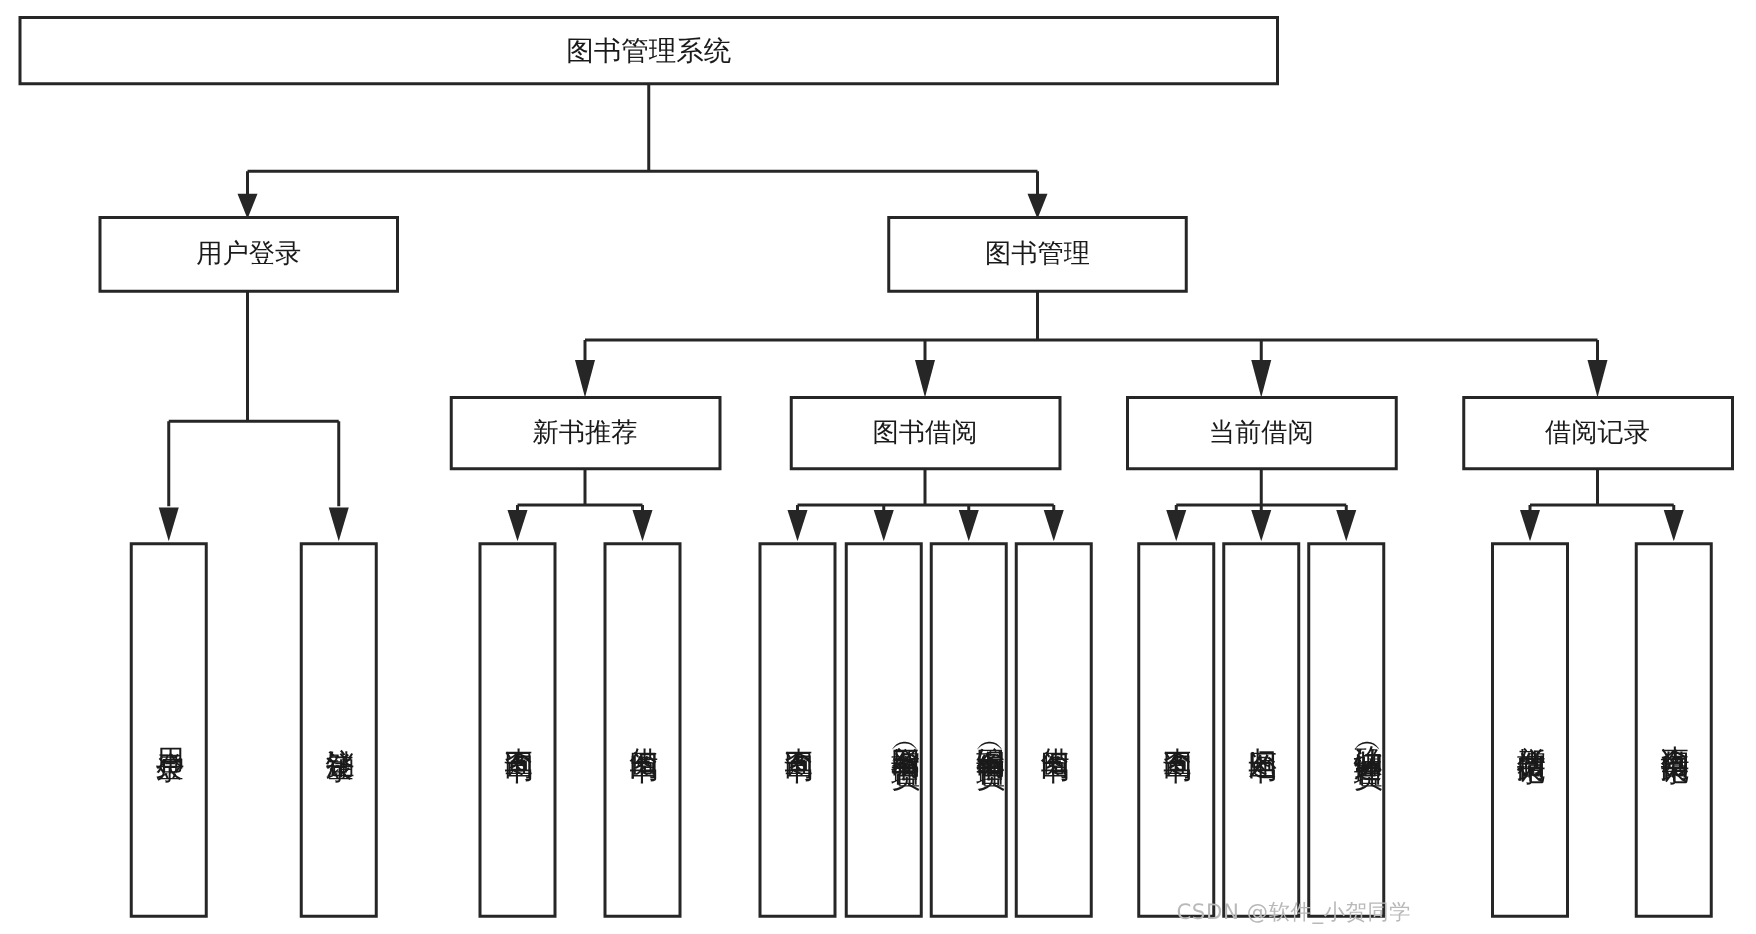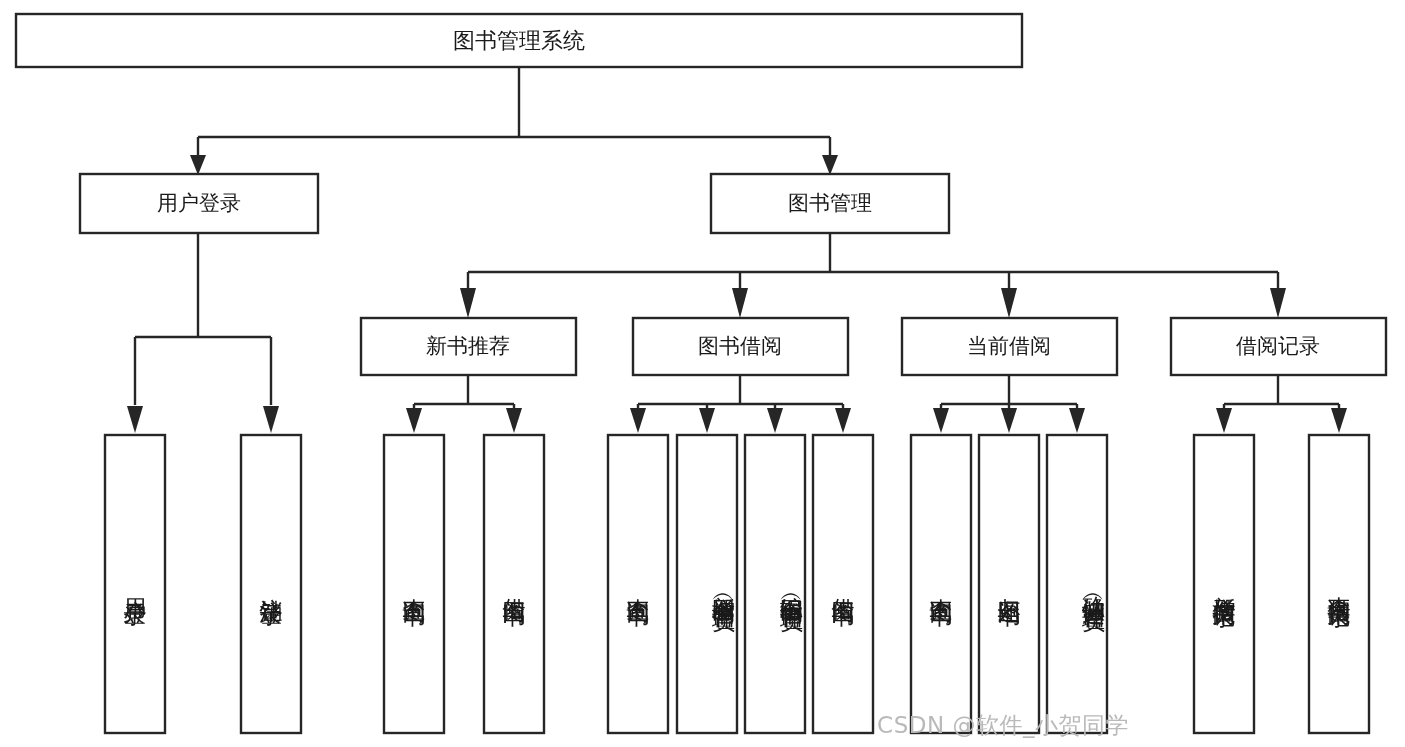--- a/index.html
+++ b/index.html
@@ -68,21 +68,21 @@
     align-items: center;
     justify-content: center;
     white-space: pre;
     pointer-events: none;
   }
   .watermark {
     position: absolute;
     right: 8px;
     bottom: 6px;
     font-family: "DejaVu Sans", "Liberation Sans", sans-serif;
-    font-size: 23px;
+    font-size: 17px;
     color: #b9b9b9;
     letter-spacing: 0.5px;
     white-space: nowrap;
   }
 </style>
 </head>
 <body>
 
 <div id="diagram-root">
 

